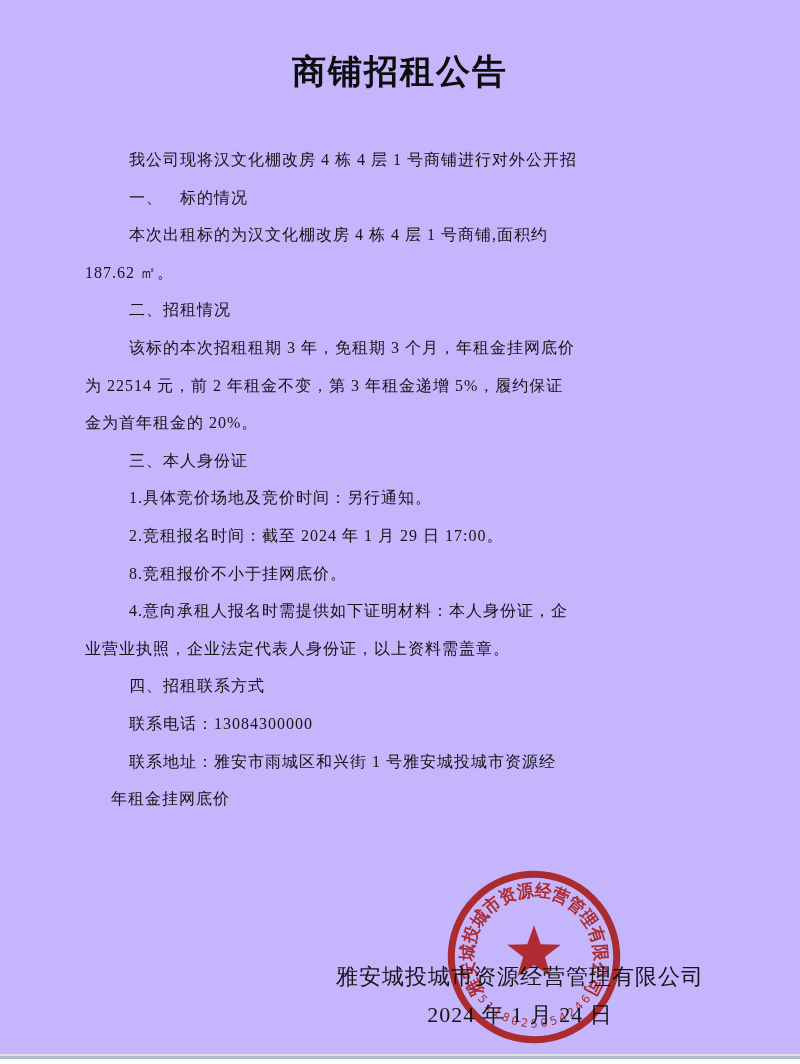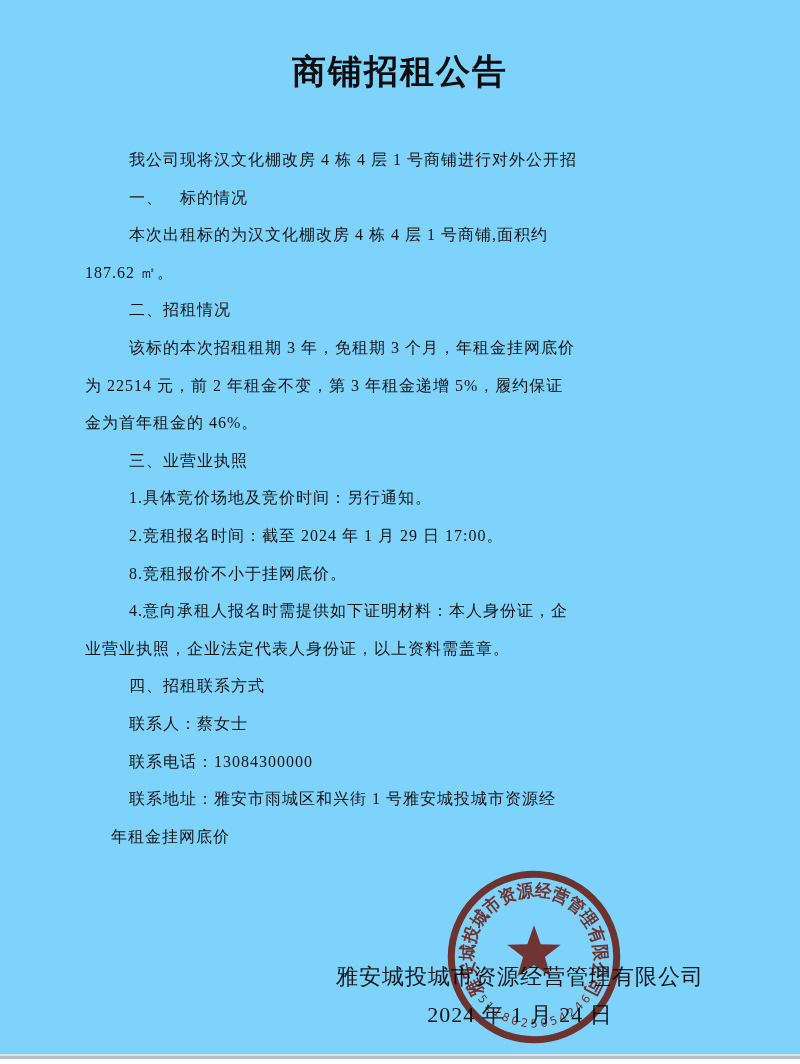--- a/index.html
+++ b/index.html
@@ -2,21 +2,21 @@
 <html><head>
 <meta charset="utf-8">
 <style>
   html,body{margin:0;padding:0;}
   body{
     width:800px;height:1064px;position:relative;overflow:hidden;
     background:#fbfbfa;
     font-family:"Liberation Serif","DejaVu Serif",serif;
     color:#111;
   }
-  .page{position:absolute;inset:0;background:#7dd3fc;}
+  .page{position:absolute;inset:0;background:#c4b5fd;}
   .doc{
     position:absolute;top:0;left:0;width:800px;
     padding:50px 55px 0 85px;box-sizing:border-box;
   }
   .doc-title{
     font-size:34px;font-weight:bold;letter-spacing:2px;
     text-align:center;line-height:44px;margin:0 30px 47px 0;
     color:#0d0d0d;
   }
   .line{
@@ -46,29 +46,28 @@
   <div class="doc">
     <h1 class="doc-title">商铺招租公告</h1>
 
     <div class="line ind-2">我公司现将汉文化棚改房 4 栋 4 层 1 号商铺进行对外公开招</div>
     <div class="line ind-2">一、　标的情况</div>
     <div class="line ind-2">本次出租标的为汉文化棚改房 4 栋 4 层 1 号商铺,面积约</div>
     <div class="line">187.62 ㎡。</div>
     <div class="line ind-2">二、招租情况</div>
     <div class="line ind-2">该标的本次招租租期 3 年，免租期 3 个月，年租金挂网底价</div>
     <div class="line">为 22514 元，前 2 年租金不变，第 3 年租金递增 5%，履约保证</div>
-    <div class="line">金为首年租金的 46%。</div>
-    <div class="line ind-2">三、业营业执照</div>
+    <div class="line">金为首年租金的 20%。</div>
+    <div class="line ind-2">三、本人身份证</div>
     <div class="line ind-2">1.具体竞价场地及竞价时间：另行通知。</div>
     <div class="line ind-2">2.竞租报名时间：截至 2024 年 1 月 29 日 17:00。</div>
     <div class="line ind-2">8.竞租报价不小于挂网底价。</div>
     <div class="line ind-2">4.意向承租人报名时需提供如下证明材料：本人身份证，企</div>
     <div class="line">业营业执照，企业法定代表人身份证，以上资料需盖章。</div>
     <div class="line ind-2">四、招租联系方式</div>
-    <div class="line ind-2">联系人：蔡女士</div>
     <div class="line ind-2">联系电话：13084300000</div>
     <div class="line ind-2">联系地址：雅安市雨城区和兴街 1 号雅安城投城市资源经</div>
     <div class="line ind-1">年租金挂网底价</div>
   </div>
 
   <div class="signature">
     <div>雅安城投城市资源经营管理有限公司</div>
     <div>2024 年 1 月 24 日</div>
   </div>
 

